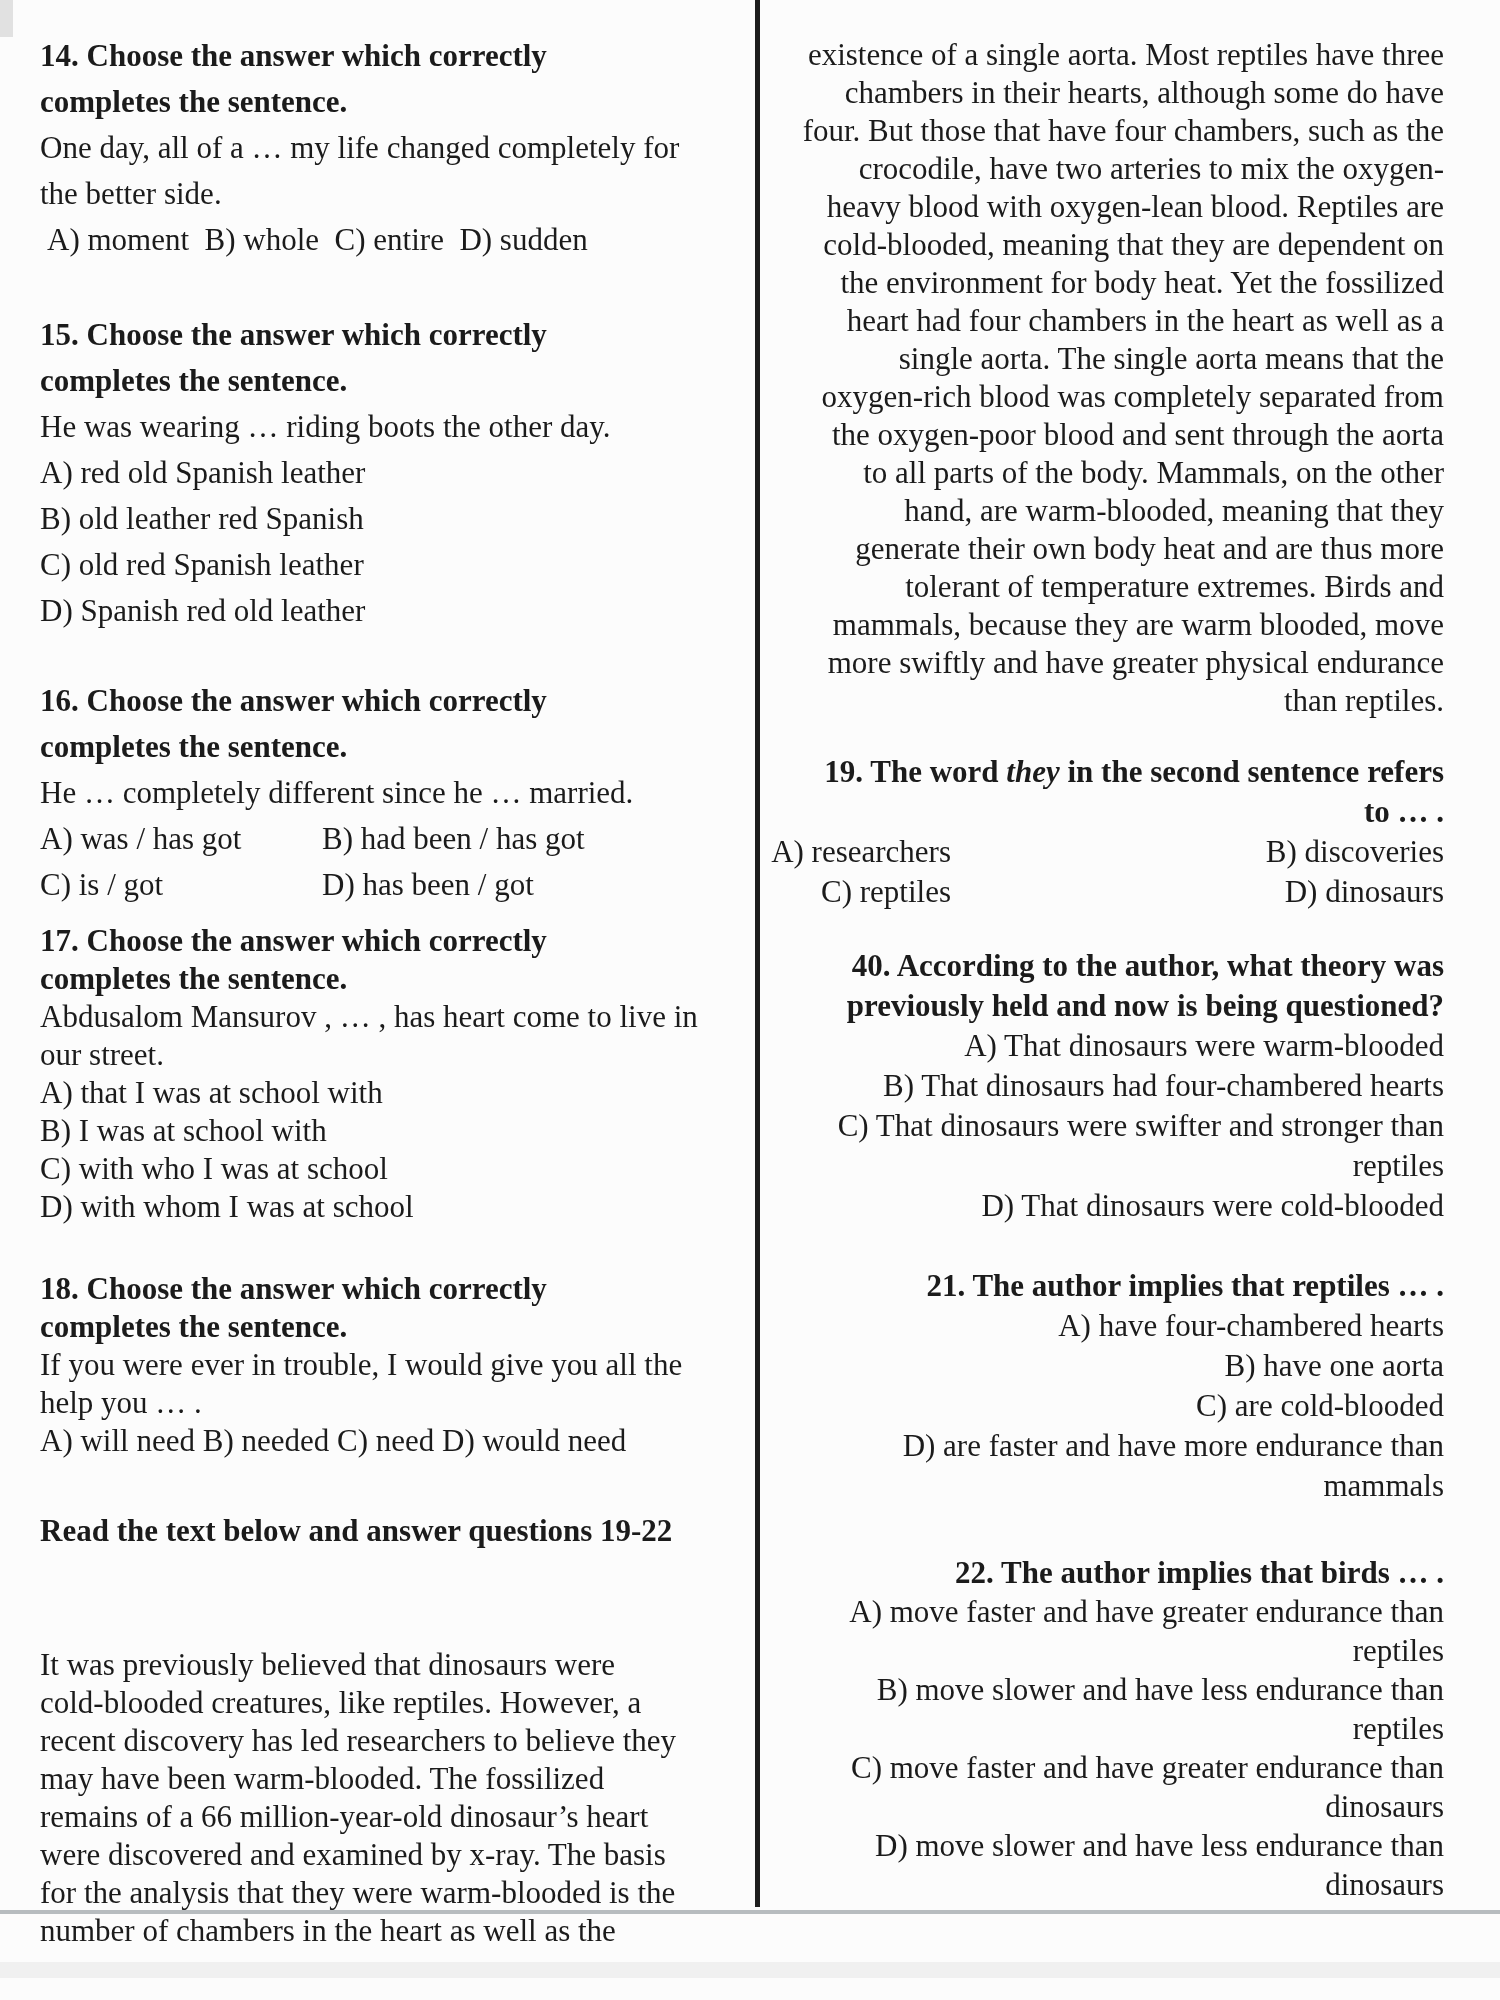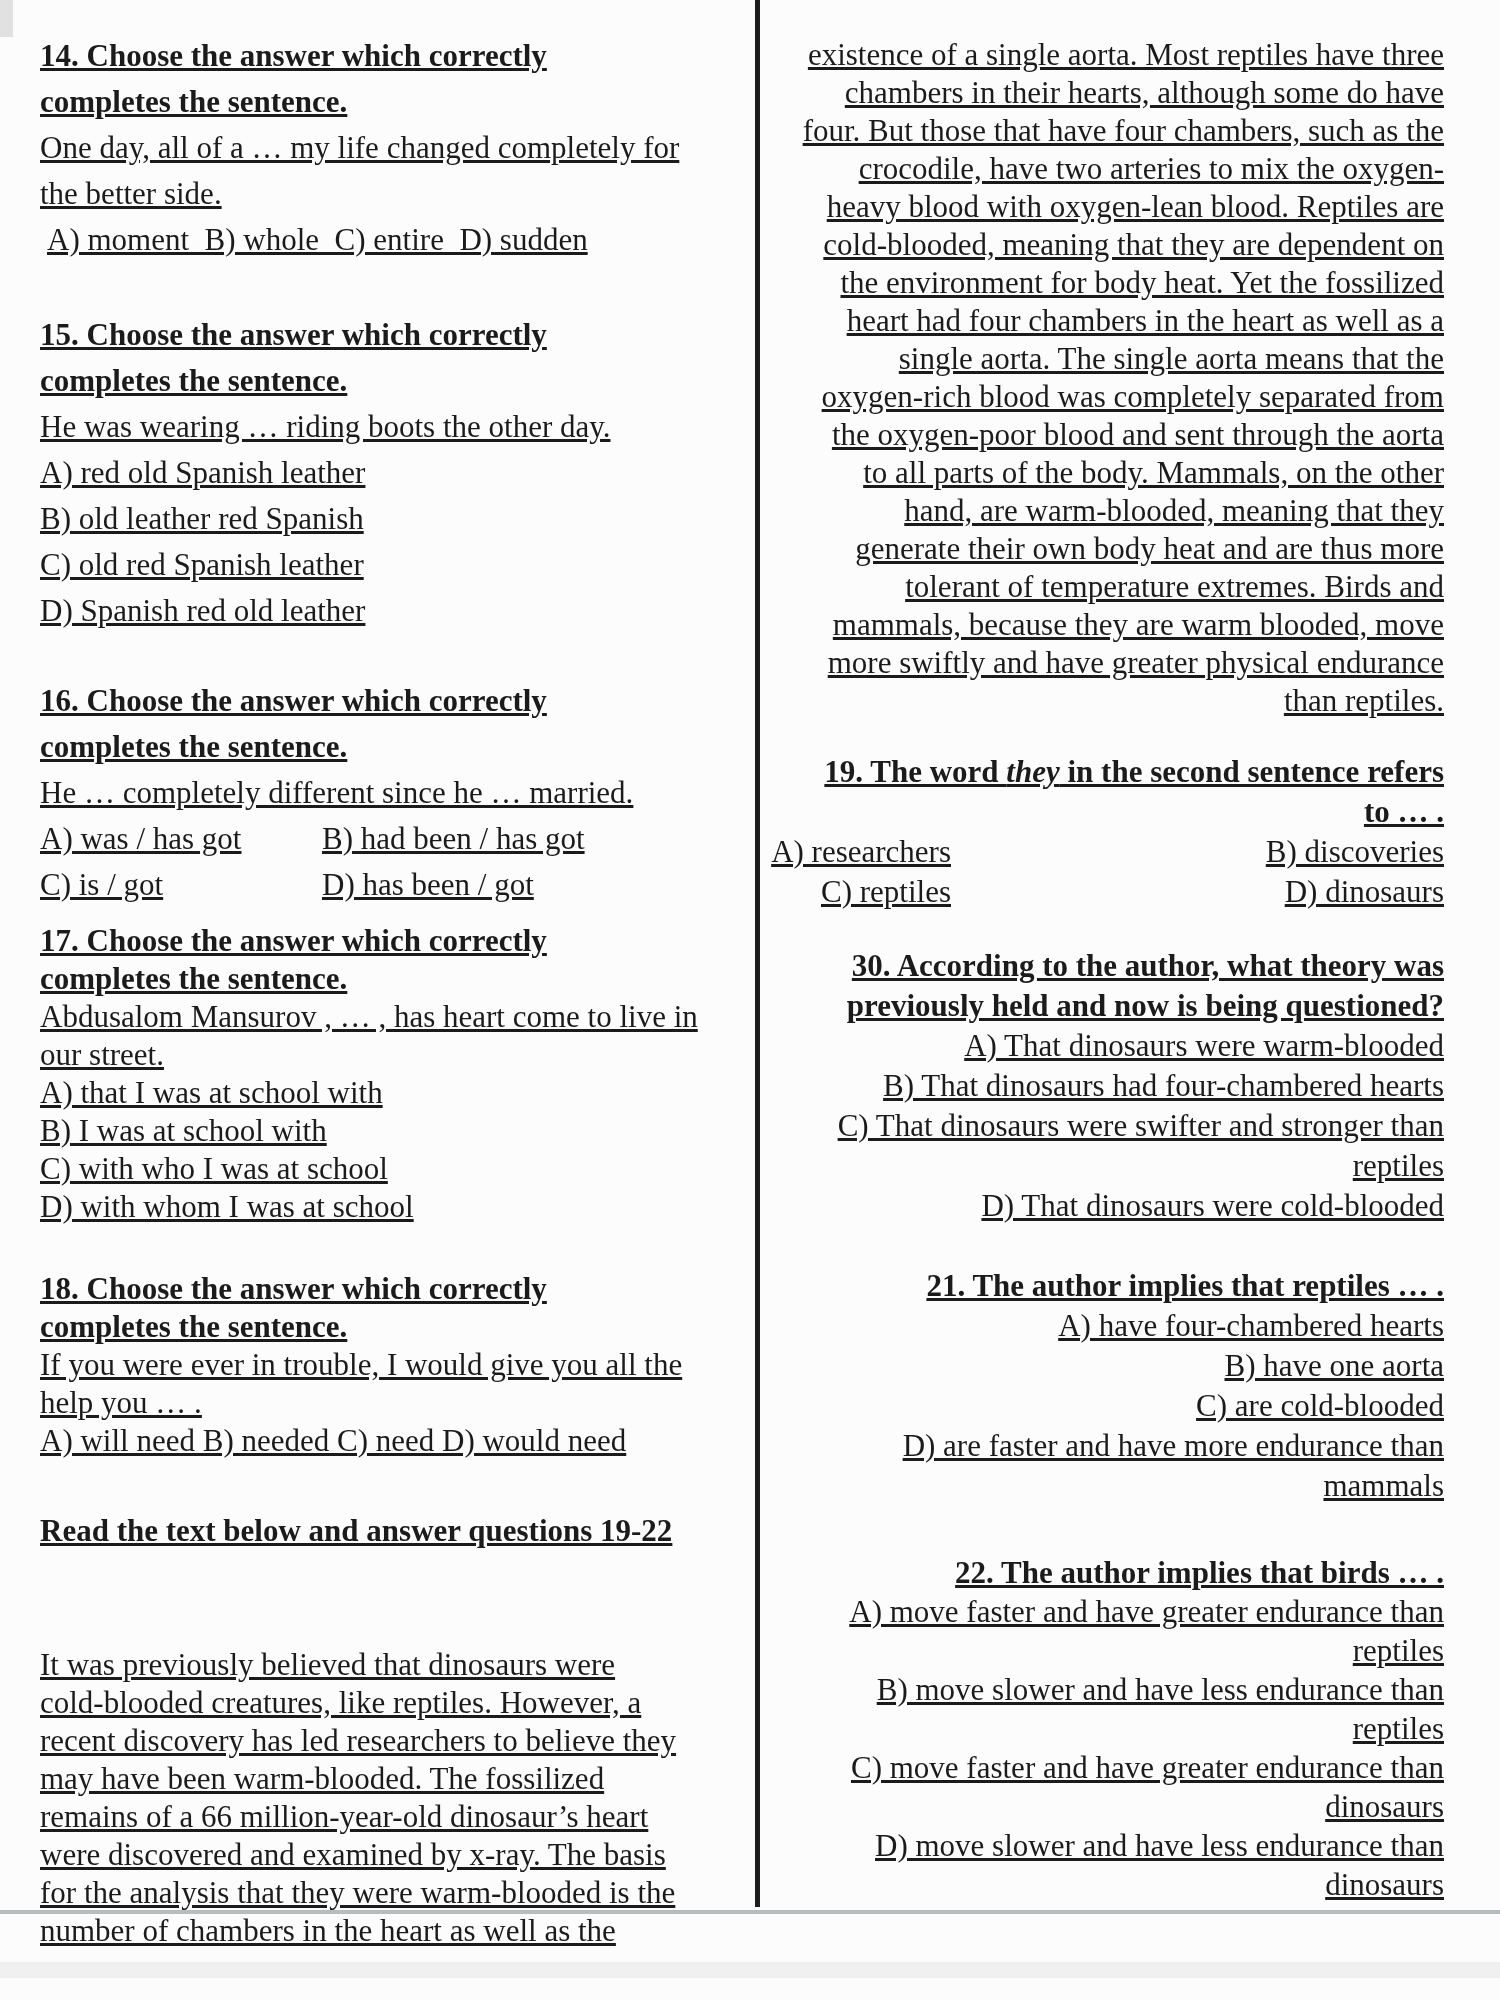--- a/index.html
+++ b/index.html
@@ -4,21 +4,21 @@
 <style>
   html,body{margin:0;padding:0;background:#e9e9e9;}
   .page{
     position:relative; width:1500px; height:2000px; overflow:hidden;
     background:#fcfcfc; color:var(--ink,#1b1b1b);
     font-family:"Liberation Serif", serif; font-size:31px;
   }
   .col{position:absolute; top:0; bottom:0;}
   .col-left{left:40px; width:706px;}
   .col-right{left:744px; width:700px;text-align:right;}
-  .block{position:absolute; left:0; right:0;text-decoration:underline;}
+  .block{position:absolute; left:0; right:0;}
   .block > div{white-space:nowrap;}
   .lh46 > div{line-height:46px;}
   .lh40 > div{line-height:40px;}
   .lh39 > div{line-height:39px;}
   .lh38 > div{line-height:38px;}
   .b{font-weight:bold;}
   .i{font-style:italic;}
   .pre{white-space:pre !important;margin-left:7px;}
   .row2{display:grid;gap:20px;}
   .row2 > div{white-space:nowrap;}
@@ -139,21 +139,21 @@
         <div>A) researchers</div>
         <div>B) discoveries</div>
       </div>
       <div class="row2 w207">
         <div>C) reptiles</div>
         <div>D) dinosaurs</div>
       </div>
     </div>
 
     <div class="block lh40" style="top:946px">
-      <div class="b">30. According to the author, what theory was</div>
+      <div class="b">40. According to the author, what theory was</div>
       <div class="b">previously held and now is being questioned?</div>
       <div>A) That dinosaurs were warm-blooded</div>
       <div>B) That dinosaurs had four-chambered hearts</div>
       <div>C) That dinosaurs were swifter and stronger than</div>
       <div>reptiles</div>
       <div>D) That dinosaurs were cold-blooded</div>
     </div>
 
     <div class="block lh40" style="top:1266px">
       <div class="b">21. The author implies that reptiles … .</div>

